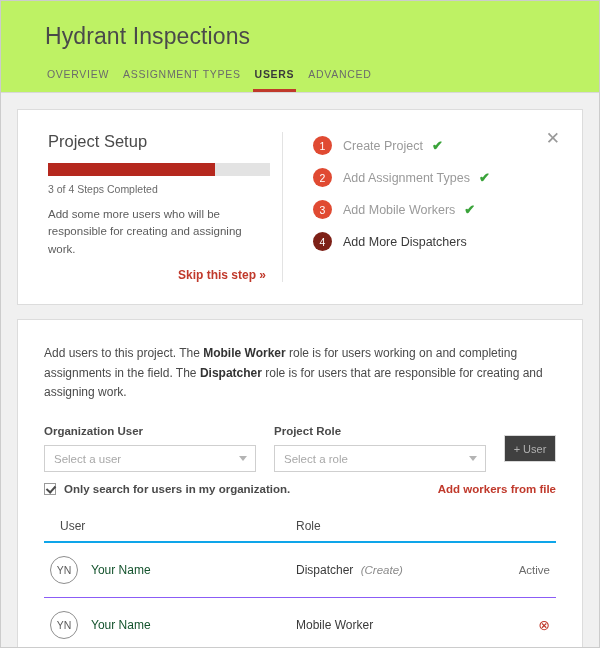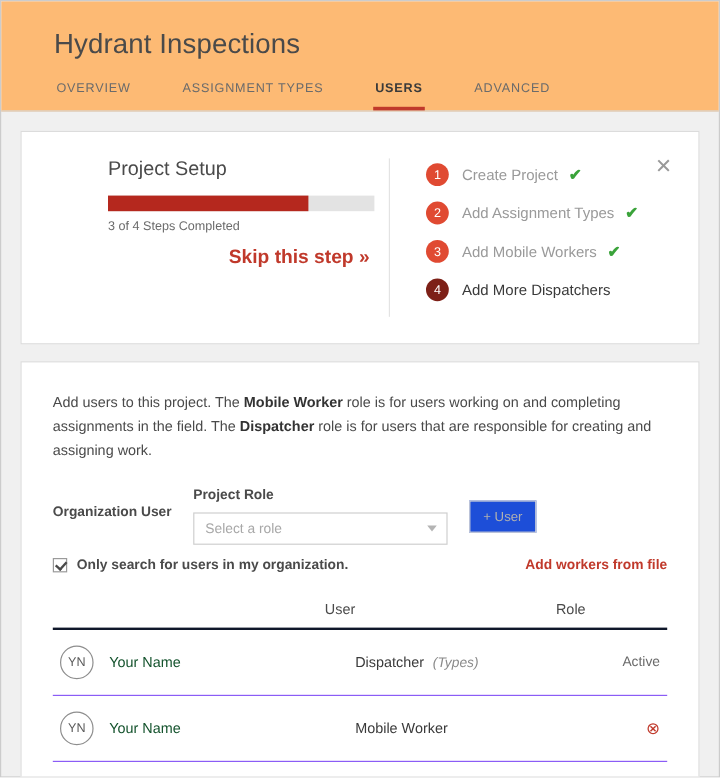--- a/index.html
+++ b/index.html
@@ -12,35 +12,35 @@
   .page {
     width: 600px;
     height: 648px;
     background: #f0f0f0;
     border: 1px solid #cccccc;
     position: relative;
     overflow: hidden;
   }
   
   .header {
-    background: #fdba74;
+    background: #bef264;
     border-bottom: 1px solid #d8d8d8;
     padding: 22px 0 0 0;
   }
   .page-title {
     font-size: 23px;
     color: #4a4a4a;
     font-weight: normal;
     margin: 0 0 18px 44px;
     letter-spacing: .1px;
   }
   .tabs {
     display: flex;
     margin-left: 44px;
-    gap: 39px;
+    gap: 10px;
   }
   .tab {
     font-size: 10.5px;
     letter-spacing: .7px;
     color: #6b6b6b;
     padding: 0 2px 9px 2px;
     cursor: pointer;
     border-bottom: 3px solid transparent;
     text-transform: uppercase;
   }
@@ -61,21 +61,20 @@
   
   .setup {
     display: flex;
     padding: 22px 26px 22px 30px;
     position: relative;
   }
   .setup-left {
     width: 235px;
     padding-right: 20px;
     border-right: 1px solid #e3e3e3;
-    margin-left: 42px;
   }
   .setup-title {
     font-size: 16.5px;
     color: #4a4a4a;
     margin: 0 0 12px 0;
     font-weight: normal;
   }
   .progress-track {
     height: 13px;
     background: #e3e3e3;
@@ -92,21 +91,21 @@
     margin: 7px 0 11px 0;
   }
   .setup-desc {
     font-size: 11.5px;
     color: #5c5c5c;
     line-height: 1.5;
     margin: 0 0 10px 0;
     width: 218px;
   }
   .skip-link {
-    font-size: 16px;
+    font-size: 12px;
     color: #c0392b;
     text-align: right;
     width: 218px;
     cursor: pointer;
     font-weight: bold;
   }
   .setup-right {
     flex: 1;
     padding-left: 30px;
     padding-top: 4px;
@@ -193,21 +192,21 @@
     right: 8px;
     width: 0; height: 0;
     border-left: 4px solid transparent;
     border-right: 4px solid transparent;
     border-top: 5px solid #b4b4b4;
   }
   .add-btn {
     width: 56px;
     height: 27px;
     border: 1px solid #d8d8d8;
-    background: #1d4ed8;
+    background: #404040;
     color: #b0b0b0;
     font-size: 11px;
     display: flex;
     align-items: center;
     justify-content: center;
     cursor: pointer;
   }
   .checkrow {
     display: flex;
     align-items: center;
@@ -240,23 +239,22 @@
   .file-link {
     font-size: 11.5px;
     color: #c0392b;
     font-weight: bold;
     cursor: pointer;
   }
   
   .table { margin-top: 24px; }
   .thead {
     display: flex;
-    border-bottom: 2px solid #0f172a;
+    border-bottom: 2px solid #0ea5e9;
     padding: 0 6px 8px 6px;
-    text-align: right;
   }
   .th {
     font-size: 12px;
     color: #4a4a4a;
   }
   .col-user { width: 246px; padding-left: 10px; }
   .col-role { flex: 1; }
   .col-status { width: 62px; text-align: right; }
   .trow {
     display: flex;
@@ -308,20 +306,21 @@
   <div class="content">
 
     <div class="card">
       <div class="setup">
         <div class="setup-left">
           <h2 class="setup-title">Project Setup</h2>
           <div class="progress-track">
             <div class="progress-fill" style="width: 75%;"></div>
           </div>
           <div class="progress-label">3 of 4 Steps Completed</div>
+          <p class="setup-desc">Add some more users who will be responsible for creating and assigning work.</p>
           <div class="skip-link">Skip this step »</div>
         </div>
         <div class="setup-right">
           <div class="step">
             <span class="step-num done">1</span>
             <span class="step-label">Create Project</span>
             <span class="step-check">✔</span>
           </div>
           <div class="step">
             <span class="step-num done">2</span>
@@ -342,20 +341,24 @@
       </div>
     </div>
 
     <div class="card">
       <div class="users">
         <p class="intro"><span>Add users to this project. The </span><b>Mobile Worker</b><span> role is for users working on and completing assignments in the field. The </span><b>Dispatcher</b><span> role is for users that are responsible for creating and assigning work.</span></p>
 
         <div class="form-row">
           <div class="field">
             <span class="field-label">Organization User</span>
+            <div class="select">
+              <span>Select a user</span>
+              <span class="caret"></span>
+            </div>
           </div>
           <div class="field">
             <span class="field-label">Project Role</span>
             <div class="select">
               <span>Select a role</span>
               <span class="caret"></span>
             </div>
           </div>
           <div class="add-btn">+ User</div>
         </div>
@@ -375,21 +378,21 @@
             <div class="th col-status"></div>
           </div>
 
           <div class="trow">
             <div class="user-cell">
               <div class="avatar">YN</div>
               <span class="user-name">Your Name</span>
             </div>
             <div class="role-cell">
               <span>Dispatcher</span>
-              <span class="role-owner">(Types)</span>
+              <span class="role-owner">(Create)</span>
             </div>
             <div class="status-cell">Active</div>
           </div>
 
           <div class="trow">
             <div class="user-cell">
               <div class="avatar">YN</div>
               <span class="user-name">Your Name</span>
             </div>
             <div class="role-cell">

